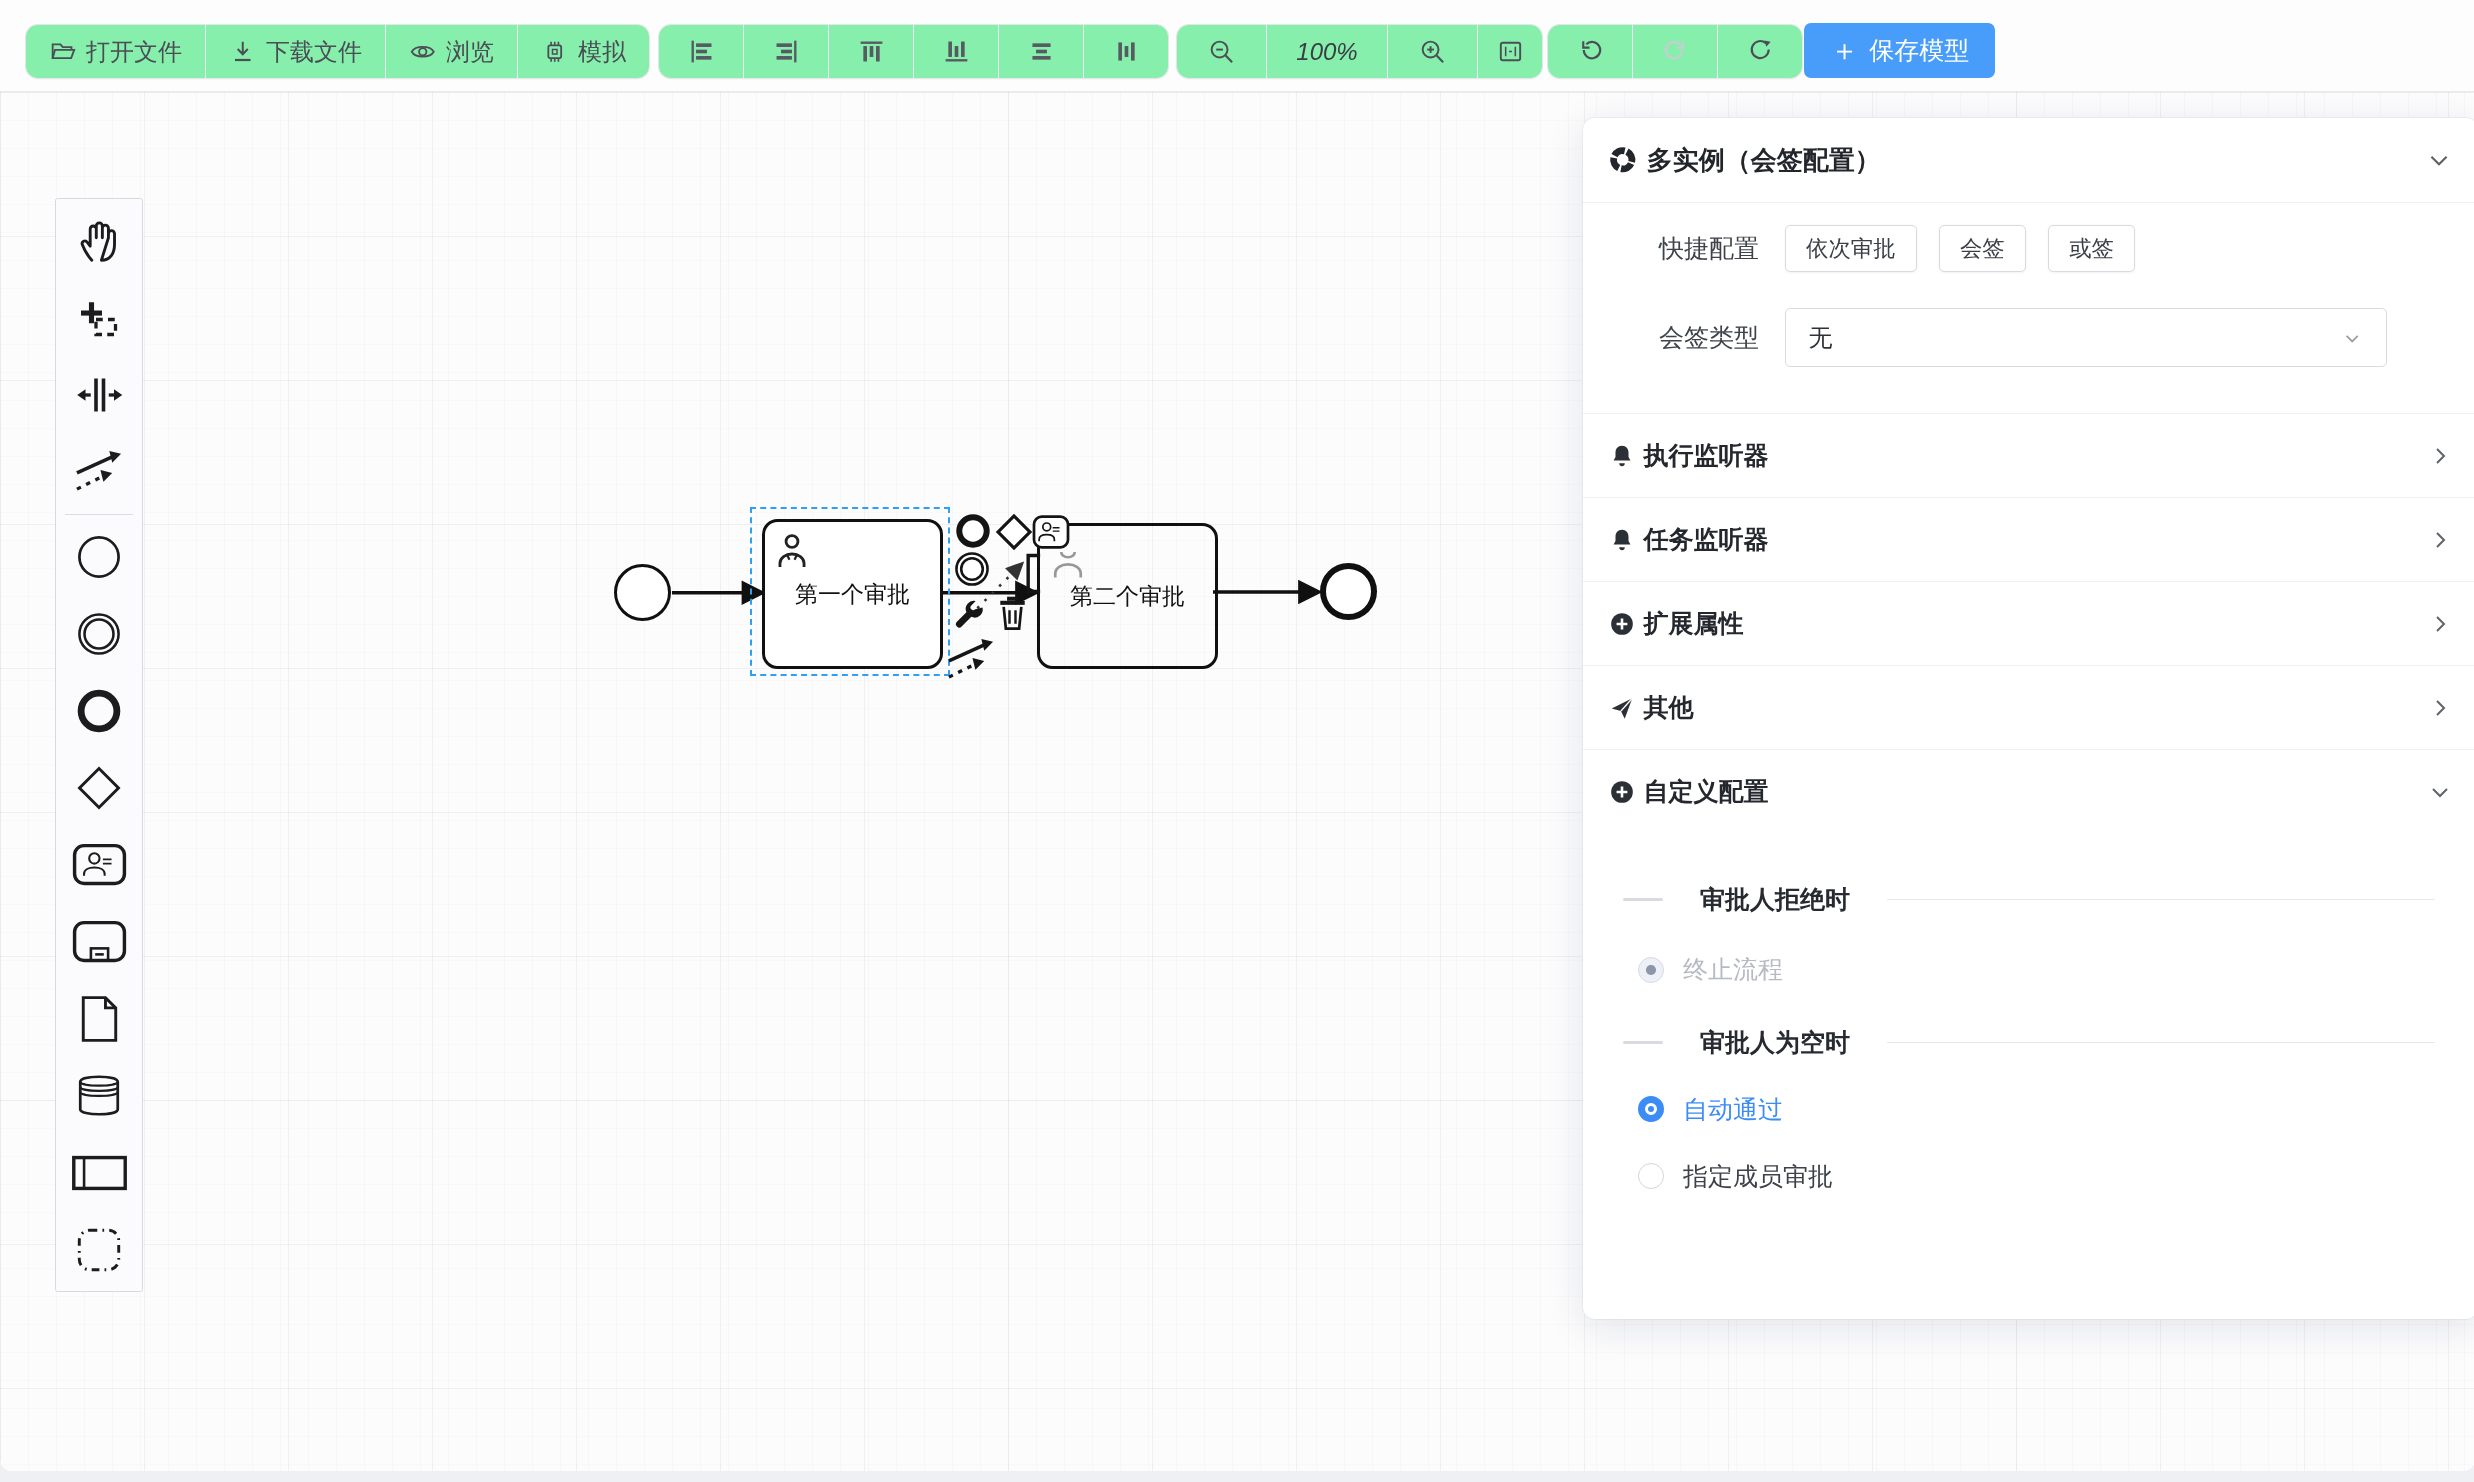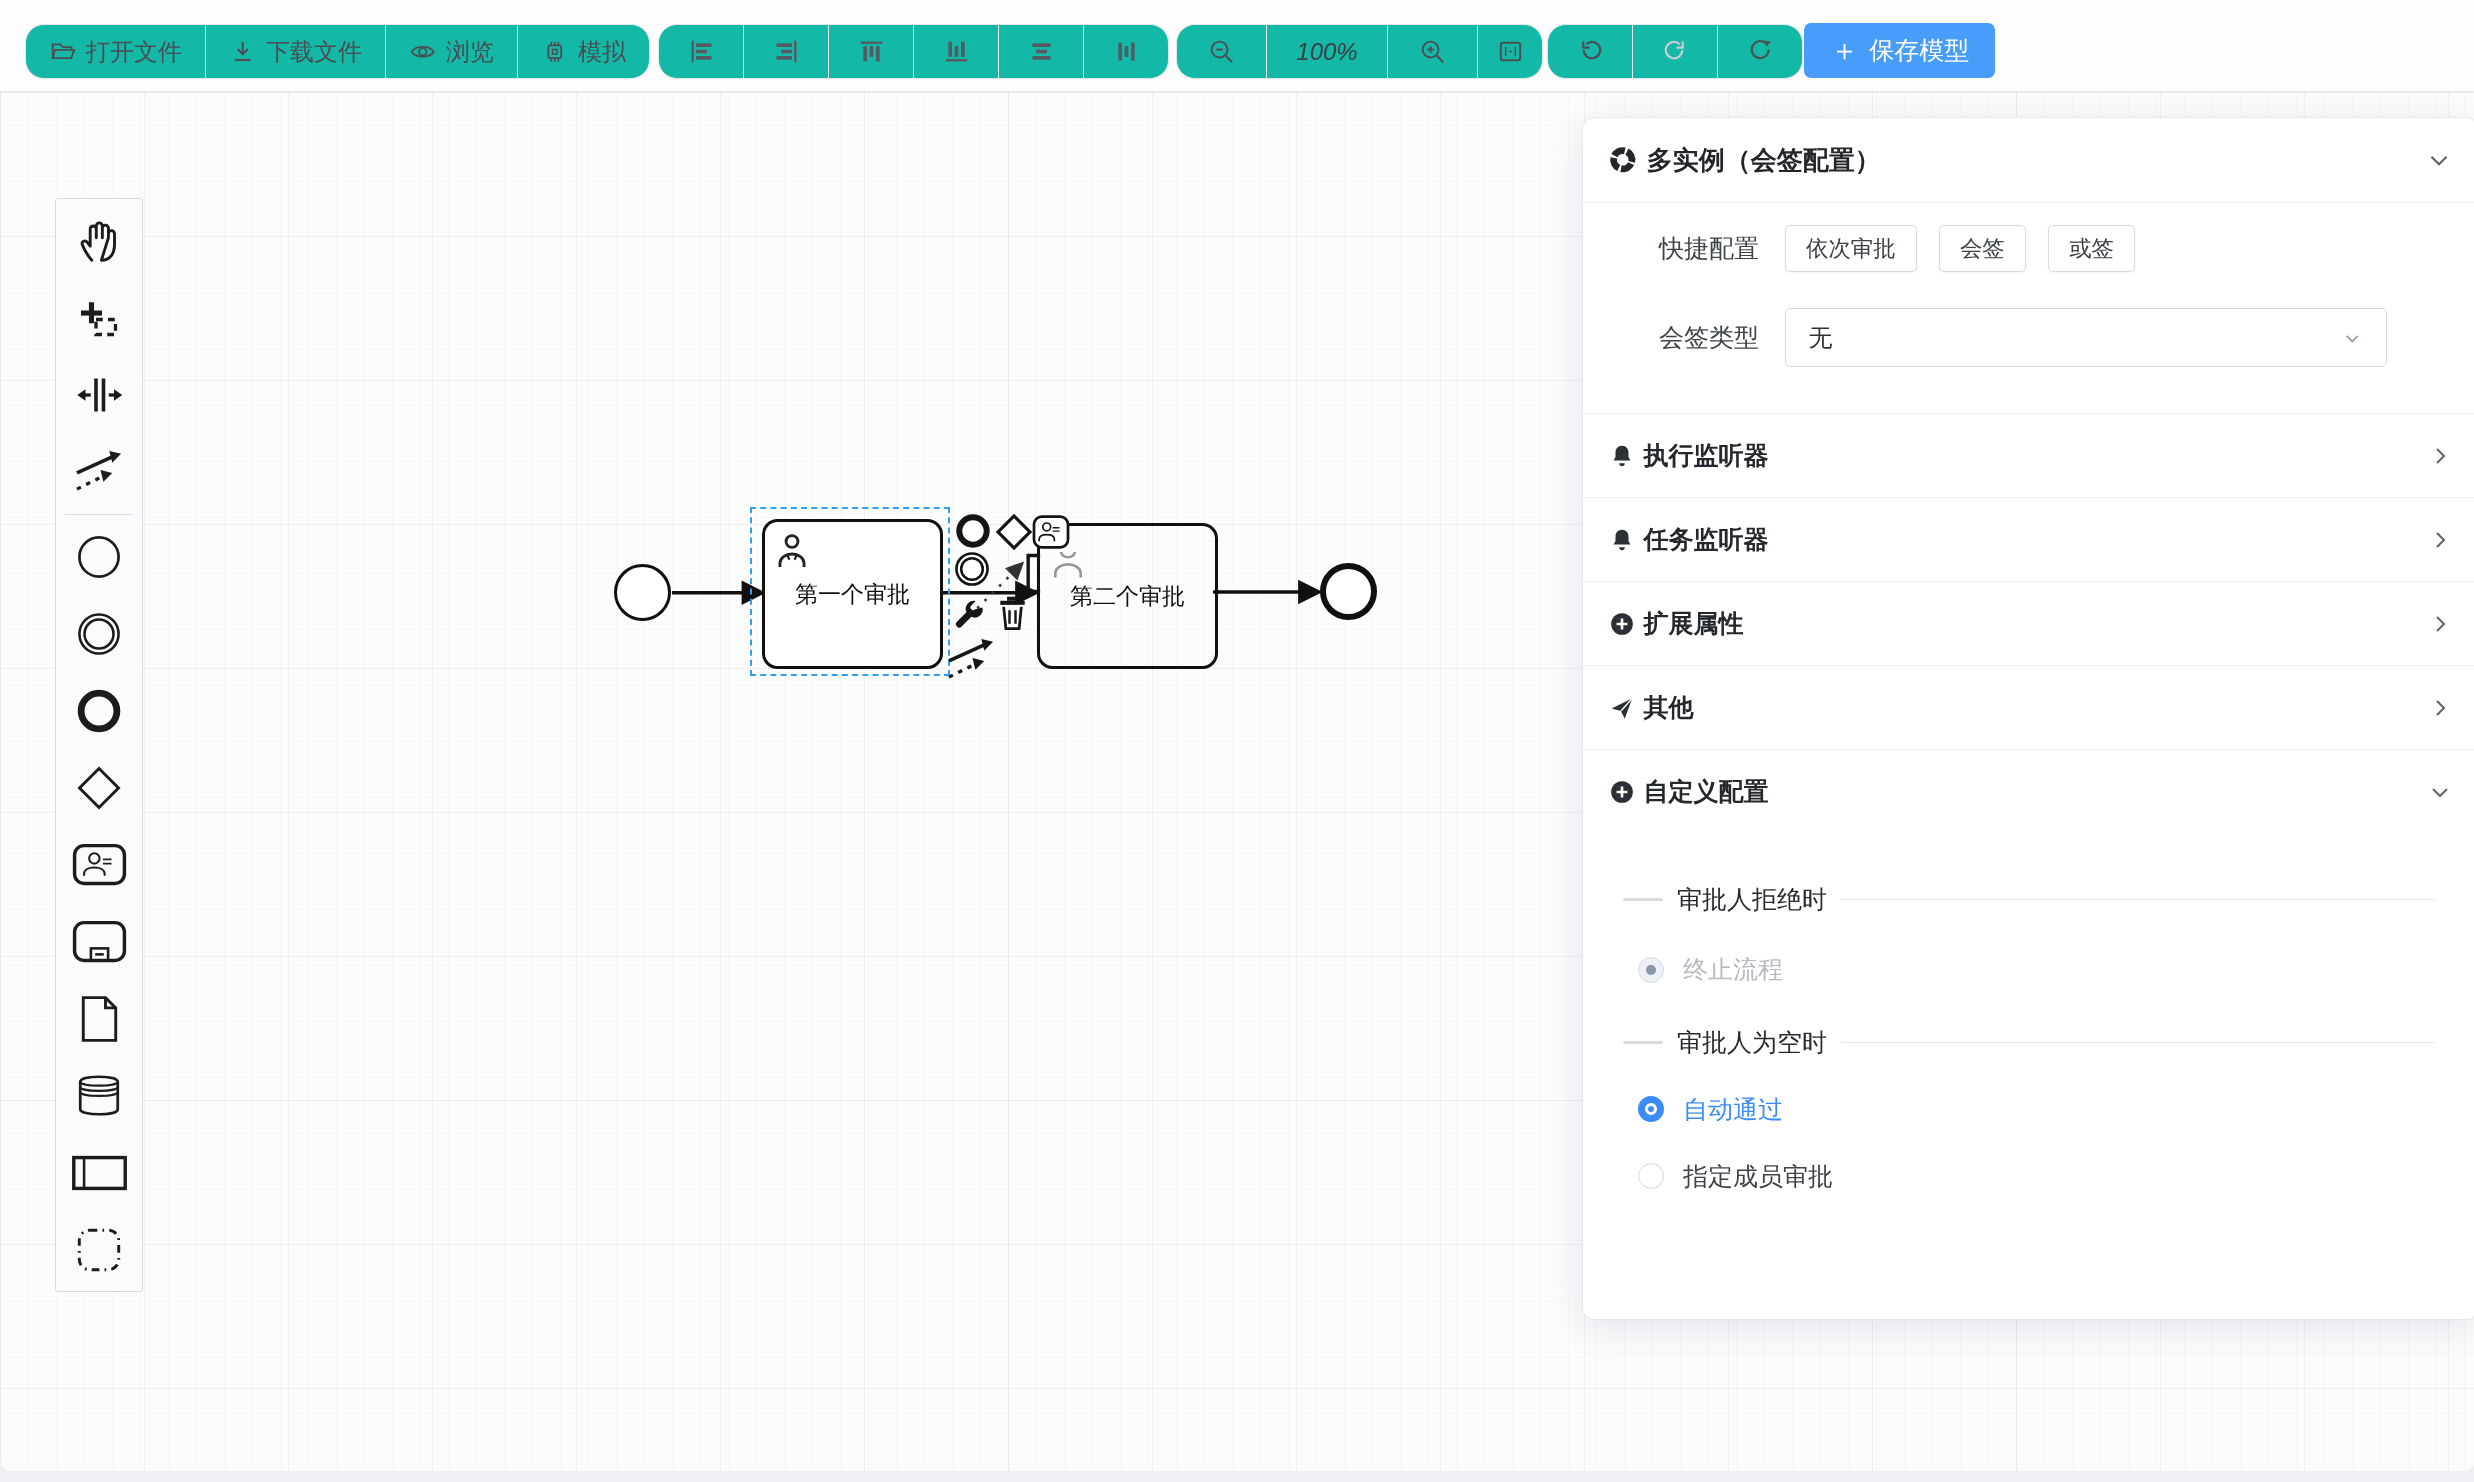--- a/index.html
+++ b/index.html
@@ -16,22 +16,22 @@
   .canvas{position:absolute;left:0;top:91px;right:0;bottom:0;
     background-color:#fcfcfd;
     background-image:
       repeating-linear-gradient(to right, rgba(60,70,90,0.065) 0 0.9px, transparent 0.9px 144px),
       repeating-linear-gradient(to bottom, rgba(60,70,90,0.065) 0 0.9px, transparent 0.9px 144px),
       repeating-linear-gradient(to right, rgba(60,70,90,0.028) 0 0.9px, transparent 0.9px 28px),
       repeating-linear-gradient(to bottom, rgba(60,70,90,0.02) 0 0.9px, transparent 0.9px 28px);
     border-top:0.9px solid #e9eaee;
   }
   
-  .tb-group{position:absolute;top:24px;height:53px;background:#14b8a6;border:0.9px solid #e4e6ea;
-    border-radius:19px;display:flex;align-items:stretch;box-shadow:0 0.9px 1.7px rgba(20,30,50,.03);z-index:30;}
+  .tb-group{position:absolute;top:24px;height:53px;background:#86efac;border:0.9px solid #e4e6ea;
+    border-radius:13px;display:flex;align-items:stretch;box-shadow:0 0.9px 1.7px rgba(20,30,50,.03);z-index:30;}
   .tb-btn{display:flex;align-items:center;justify-content:center;gap:9.5px;padding:0 23px;
     font-size:24px;color:#494d54;border-right:0.9px solid #eceef1;cursor:pointer;white-space:nowrap;}
   .tb-btn:last-child{border-right:none;}
   .tb-ibtn{display:flex;align-items:center;justify-content:center;border-right:0.9px solid #eceef1;cursor:pointer;font-style:italic;}
   .tb-ibtn:last-child{border-right:none;}
   .zoom-level{font-size:24px;color:#3a3e45;}
   .save-btn{position:absolute;left:1804px;top:23px;height:55px;padding:0 26px;background:#479df9;
     border-radius:6.9px;color:#fff;font-size:25px;display:flex;align-items:center;gap:10.3px;cursor:pointer;z-index:30;}
   .save-plus{font-size:29px;font-weight:300;line-height:1;}
   svg.ic{display:block;}
@@ -66,21 +66,21 @@
     display:flex;align-items:center;padding:0 22.4px;font-size:24px;color:#2e3238;cursor:pointer;}
   .select .sel-chev{margin-left:auto;}
   .sections{margin-top:46px;}
   .sect{height:83px;display:flex;align-items:center;padding:0 26px;border-top:0.9px solid #f0f0f3;cursor:pointer;}
   .sect-label{font-size:25px;font-weight:700;color:#24272d;margin-left:8.6px;}
   .sect-chev{margin-left:auto;}
   .titled-div{display:flex;align-items:center;height:26px;}
   .td1{margin-top:53px;}
   .td2{margin-top:26px;}
   .tdiv-l{width:40px;height:2.6px;background:#d9dbe0;margin-left:40px;border-radius:1.7px;}
-  .tdiv-title{font-size:25px;font-weight:400;color:#272a30;margin:0 14px;}
+  .tdiv-title{font-size:25px;font-weight:700;color:#272a30;margin:0 37px;}
   .tdiv-r{flex:1;height:1.7px;background:#e5e7ea;margin-right:43px;border-radius:1.7px;}
   .radios{margin-top:24px;}
   .radio-row{height:67px;display:flex;align-items:center;padding-left:55px;gap:19px;cursor:pointer;}
   .rdot{width:26px;height:26px;border-radius:50%;box-sizing:border-box;position:relative;flex:0 0 26px;}
   .r-off{border:1.7px solid #d2d6dc;background:#fff;}
   .r-on-blue{border:7.7px solid #3c8cf7;background:#fff;}
   .r-on-blue::after{content:"";position:absolute;left:50%;top:50%;width:6px;height:6px;margin:-3px 0 0 -3px;
     border-radius:50%;background:#3c8cf7;}
   .r-dis-on{border:1.7px solid #d4dbe6;background:#edf1f7;}
   .r-dis-on::after{content:"";position:absolute;left:50%;top:50%;width:9.5px;height:9.5px;margin:-4.7px 0 0 -4.7px;

